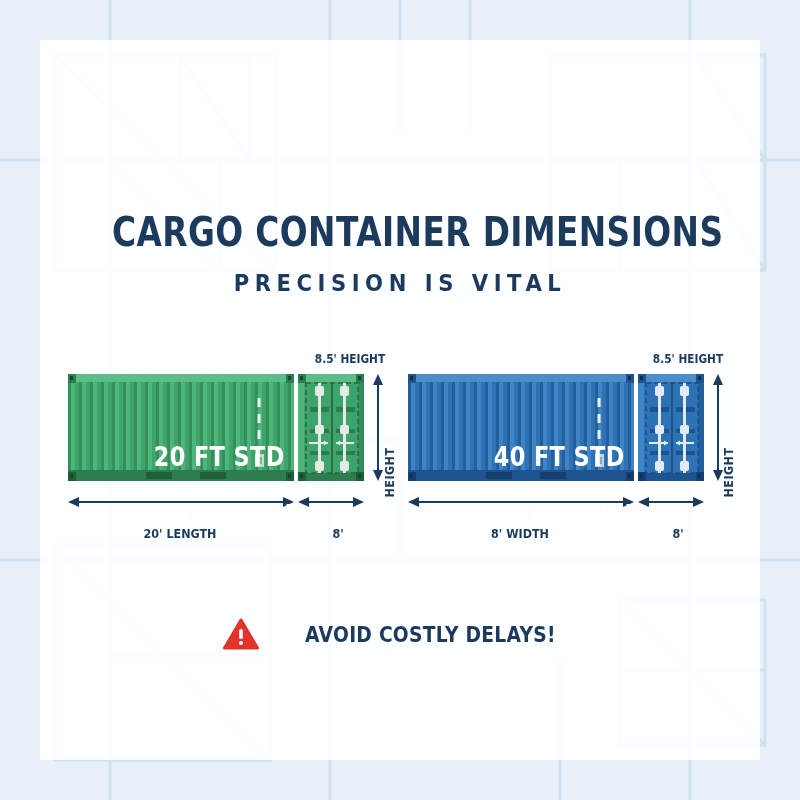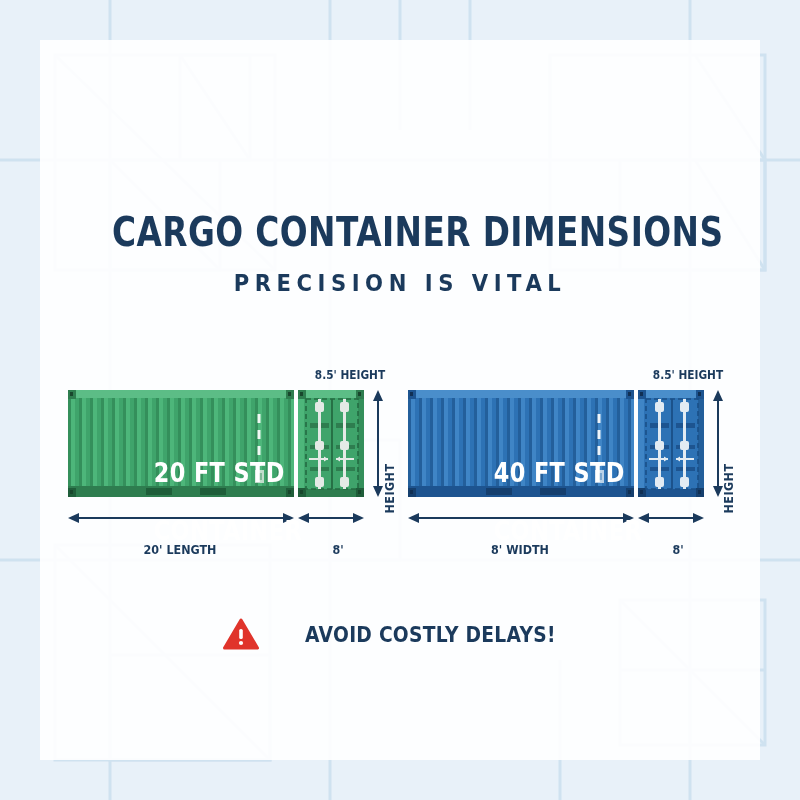--- a/index.html
+++ b/index.html
@@ -64,21 +64,20 @@
     transform: scaleX(0.92);
     white-space: nowrap;
   }
 
   
   .diagram {
     position: absolute;
     top: 310px;
     width: 340px;
     height: 200px;
-    margin-top: 16px;
   }
   #diagram-green { left: 20px; }
   #diagram-blue  { left: 360px; }
 
   .cap-label {
     position: absolute;
     top: 2px;
     width: 120px;
     text-align: center;
     font-family: "DejaVu Sans", sans-serif;

